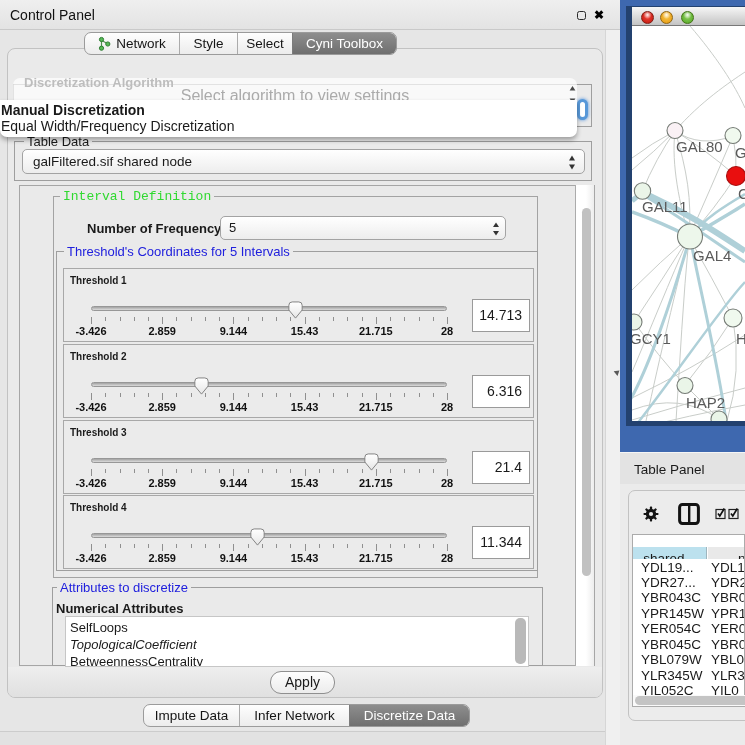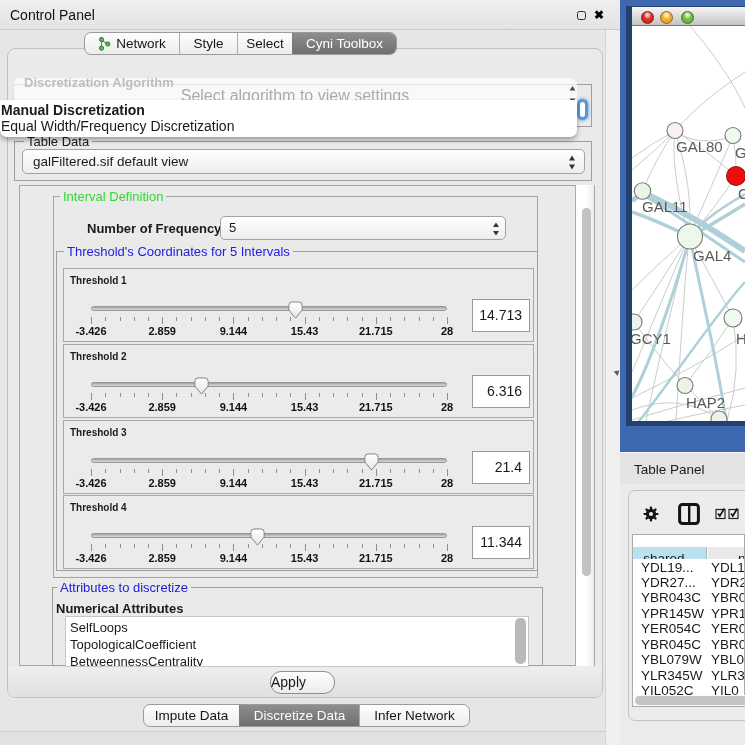--- a/index.html
+++ b/index.html
@@ -54,21 +54,21 @@
   #combo1 .ph { position:absolute; left:0; right:0; top:9px; text-align:center; color:#ABABAB; font-size:16px; }
   #bluering { left:577px; top:99px; width:11px; height:21px; border:3px solid #5898D8; border-radius:6px;
      background:#fff; box-shadow:0 0 3px 1px rgba(90,150,220,0.65); }
   #popup2 { left:0; top:100px; width:577px; height:37px; background:#fff;
      border-radius:0 0 7px 7px; box-shadow:0 3px 5px rgba(0,0,0,0.33); }
   #popup2 .r1 { position:absolute; left:1px; top:2px; font-weight:bold; font-size:14px; }
   #popup2 .r2 { position:absolute; left:1px; top:18px; font-size:14px; }
 
   
   #applybtn { left:270px; top:671px; width:65px; height:23px; border:1px solid #8F8F8F; border-radius:11px;
-     background:linear-gradient(#FDFDFD,#ECECEC); line-height:21px; font-size:14px; }
+     background:linear-gradient(#FDFDFD,#ECECEC); text-align:center; line-height:21px; font-size:14px; }
 
   
   #blue { left:620px; top:0; width:125px; height:455px; background:#3E68AF; }
   #netwin-shadow { left:626px; top:6px; width:119px; height:420px; background:#23416F; }
   #nettitle { left:632px; top:7px; width:113px; height:19px;
      background:linear-gradient(#F6F6F6,#C4C4C4); border-bottom:1px solid #787878; }
   .light { position:absolute; top:4px; width:13px; height:13px; border-radius:50%; }
   #netcanvas { left:632px; top:26px; width:113px; height:395px; background:#fff; }
 
   #tpbar { left:620px; top:452px; width:125px; height:32px; background:#E3E3E3;
@@ -111,33 +111,33 @@
   <div class="tab" style="width:55px;">Select</div>
   <div class="tab sel" style="width:104px;">Cyni Toolbox</div>
 </div>
 
 <div class="group" style="left:13px; top:84px; width:579px; height:43px;"></div>
 
 <div class="group" style="left:14px; top:141px; width:578px; height:40px;">
   <span class="gtitle" style="left:9px;">Table Data</span>
 </div>
 <div class="abs" style="left:22px; top:149px; width:563px; height:25px; background:linear-gradient(#FFFFFF,#EDEDED); border:1px solid #A3A3A3; border-radius:5px;">
-  <span style="position:absolute; left:10px; top:4px; font-size:13.5px;">galFiltered.sif default view</span>
+  <span style="position:absolute; left:10px; top:4px; font-size:13.5px;">galFiltered.sif shared node</span>
   <svg style="position:absolute; right:8px; top:5px;" width="8" height="15" viewBox="0 0 8 15">
     <path d="M4 0.5 L7 5.5 L1 5.5 Z" fill="#333"></path>
       <path d="M4 14.5 L7 9.5 L1 9.5 Z" fill="#333"></path>
   </svg>
 </div>
 
 <div class="abs" id="scrollpane"></div>
 <div class="abs" id="vtrough"></div>
 <div class="abs" id="vthumb"></div>
 
 <div class="group" style="left:53px; top:196px; width:485px; height:382px; border-color:#A3A3A3;">
-  <span class="gtitle" style="left:6px; color:#30D930;">Interval Definition</span>
+  <span class="gtitle" style="left:6px; color:#30D930;font-family:Liberation Mono, monospace;">Interval Definition</span>
 </div>
 
 <div class="abs" style="left:87px; top:221px; font-weight:bold;">Number of Frequency</div>
 <div class="abs" style="left:220px; top:216px; width:286px; height:24px; background:linear-gradient(#FFFFFF,#EDEDED); border:1px solid #A3A3A3; border-radius:5px;">
   <span style="position:absolute; left:8px; top:3px;">5</span>
   <svg style="position:absolute; right:5px; top:5px;" width="8" height="14" viewBox="0 0 8 14">
     <path d="M4 0.5 L7 5 L1 5 Z" fill="#333"></path>
       <path d="M4 13.5 L7 9 L1 9 Z" fill="#333"></path>
   </svg>
 </div>
@@ -352,32 +352,32 @@
       <div class="vbox">11.344</div>
     </div>
   </div>
 
 <div class="group" style="left:52px; top:587px; width:491px; height:79px; border-color:#9E9E9E;">
   <span class="gtitle" style="left:4px; color:#2020DD;">Attributes to discretize</span>
 </div>
 <div class="abs" style="left:56px; top:601px; font-weight:bold;">Numerical Attributes</div>
 <div class="abs" style="left:65px; top:616px; width:464px; height:51px; background:#fff; border:1px solid #C6C6C6; overflow:hidden;">
   <div style="position:absolute; left:4px; top:3px;">SelfLoops</div>
-  <div style="position:absolute; left:4px; top:20px;">TopologicalCoefficient</div>
+  <div style="position:absolute; left:4px; top:20px;font-style:italic;">TopologicalCoefficient</div>
   <div style="position:absolute; left:4px; top:37px;">BetweennessCentrality</div>
   <div style="position:absolute; right:2px; top:1px; width:11px; height:46px; background:#B9B9B9; border-radius:5px;"></div>
 </div>
 
 <div class="abs" style="left:8px; top:667px; width:594px; height:30px; background:linear-gradient(#EEEEEE,#E0E0E0); border-radius:0 0 7px 7px;"></div>
 <div class="abs" id="applybtn">Apply</div>
 
 <div class="abs tabbar" id="bottabs">
   <div class="tab" style="width:95px;">Impute Data</div>
+  <div class="tab" style="width:110px;">Infer Network</div>
   <div class="tab sel" style="width:120px;">Discretize Data</div>
-  <div class="tab" style="width:110px;">Infer Network</div>
 </div>
 
 <div class="abs" id="ghostlabel">Discretization Algorithm</div>
 <div class="abs" id="combo1">
     <span class="ph">Select algorithm to view settings</span>
   <svg style="position:absolute; right:1px; top:7px;" width="7" height="19" viewBox="0 0 7 19">
     <path d="M3.5 1 L6.4 5.5 L0.6 5.5 Z" fill="#4a4a4a"></path>
       <path d="M3.5 18 L6.4 13.5 L0.6 13.5 Z" fill="#4a4a4a"></path>
   </svg>
 </div>

